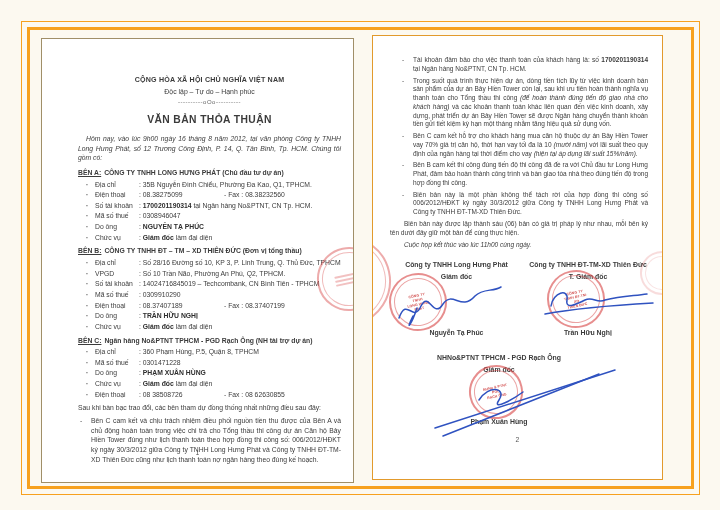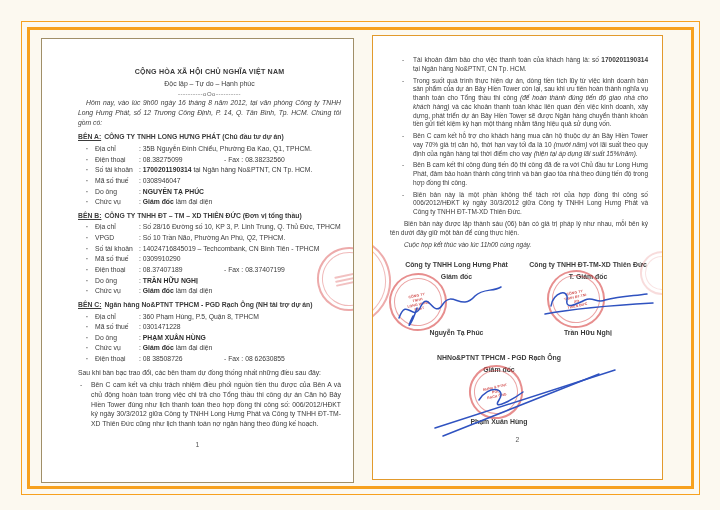--- a/index.html
+++ b/index.html
@@ -4,21 +4,21 @@
 <style>
   html,body{margin:0;padding:0;width:720px;height:510px;}
   body{background:#FCF9F0;position:relative;font-family:"Liberation Sans",sans-serif;color:#3b3b3b;}
   .canvas{position:absolute;inset:0;}
   .frame-thin{position:absolute;left:21px;top:21px;right:20px;bottom:15px;border:1px solid #F7A11E;}
   .frame-thick{position:absolute;left:27px;top:27px;right:26px;bottom:21px;border:3px solid #F7A11E;}
   .page{position:absolute;background:#ffffff;overflow:hidden;}
   .page1{left:41px;top:38px;width:311px;height:443px;border:1px solid #A08F68;}
   .page2{left:372px;top:35px;width:289px;height:443px;border:1px solid #E29A2C;}
   
-  .p1-body{position:relative;padding:28px 12px 0 36px;font-size:6.8px;line-height:1.42;height:100%;box-sizing:border-box;}
+  .p1-body{position:relative;padding:28px 12px 0 36px;font-size:6.8px;line-height:1.42;height:100%;box-sizing:border-box;margin-top:8px;}
   .center{text-align:center;}
   .republic{font-weight:bold;font-size:7.1px;letter-spacing:.2px;}
   .motto{margin-top:2px;font-size:6.9px;}
   .divider{font-size:6px;color:#666;letter-spacing:.5px;margin-top:1px;}
   .doc-title{font-weight:bold;font-size:10.3px;letter-spacing:.4px;margin:7px 0 6px;text-align:center;}
   .intro{font-style:italic;text-indent:8px;text-align:justify;margin-bottom:5px;}
   .party-head{margin:4px 0 2px;}
   .party-label{font-weight:bold;text-decoration:underline;}
   .party-name{font-weight:bold;margin-left:3px;}
   .row{display:flex;position:relative;margin:1px 0 1px 8px;}
@@ -69,20 +69,21 @@
 
 <div class="canvas">
   <div class="frame-thin"></div>
   <div class="frame-thick"></div>
 
   <div class="page page1">
     <div class="p1-body">
       <div class="center republic">CỘNG HÒA XÃ HỘI CHỦ NGHĨA VIỆT NAM</div>
       <div class="center motto">Độc lập – Tự do – Hạnh phúc</div>
       <div class="center divider">----------oOo----------</div>
+      <div class="doc-title">VĂN BẢN THỎA THUẬN</div>
       <div class="intro">Hôm nay, vào lúc 9h00 ngày 16 tháng 8 năm 2012, tại văn phòng Công ty TNHH Long Hưng Phát, số 12 Trương Công Định, P. 14, Q. Tân Bình, Tp. HCM. Chúng tôi gồm có:</div>
 
       <div class="party-head"><span class="party-label">BÊN A:</span><span class="party-name">CÔNG TY TNHH LONG HƯNG PHÁT (Chủ đầu tư dự án)</span></div>
       <div class="row">
           <span class="dot"></span>
           <span class="lbl">Địa chỉ</span>
           <span class="val"><span>: 35B Nguyễn Đình Chiểu, Phường Đa Kao, Q1, TPHCM.</span><b></b><span></span></span>
           <span class="fax"></span>
         </div>
       <div class="row">

